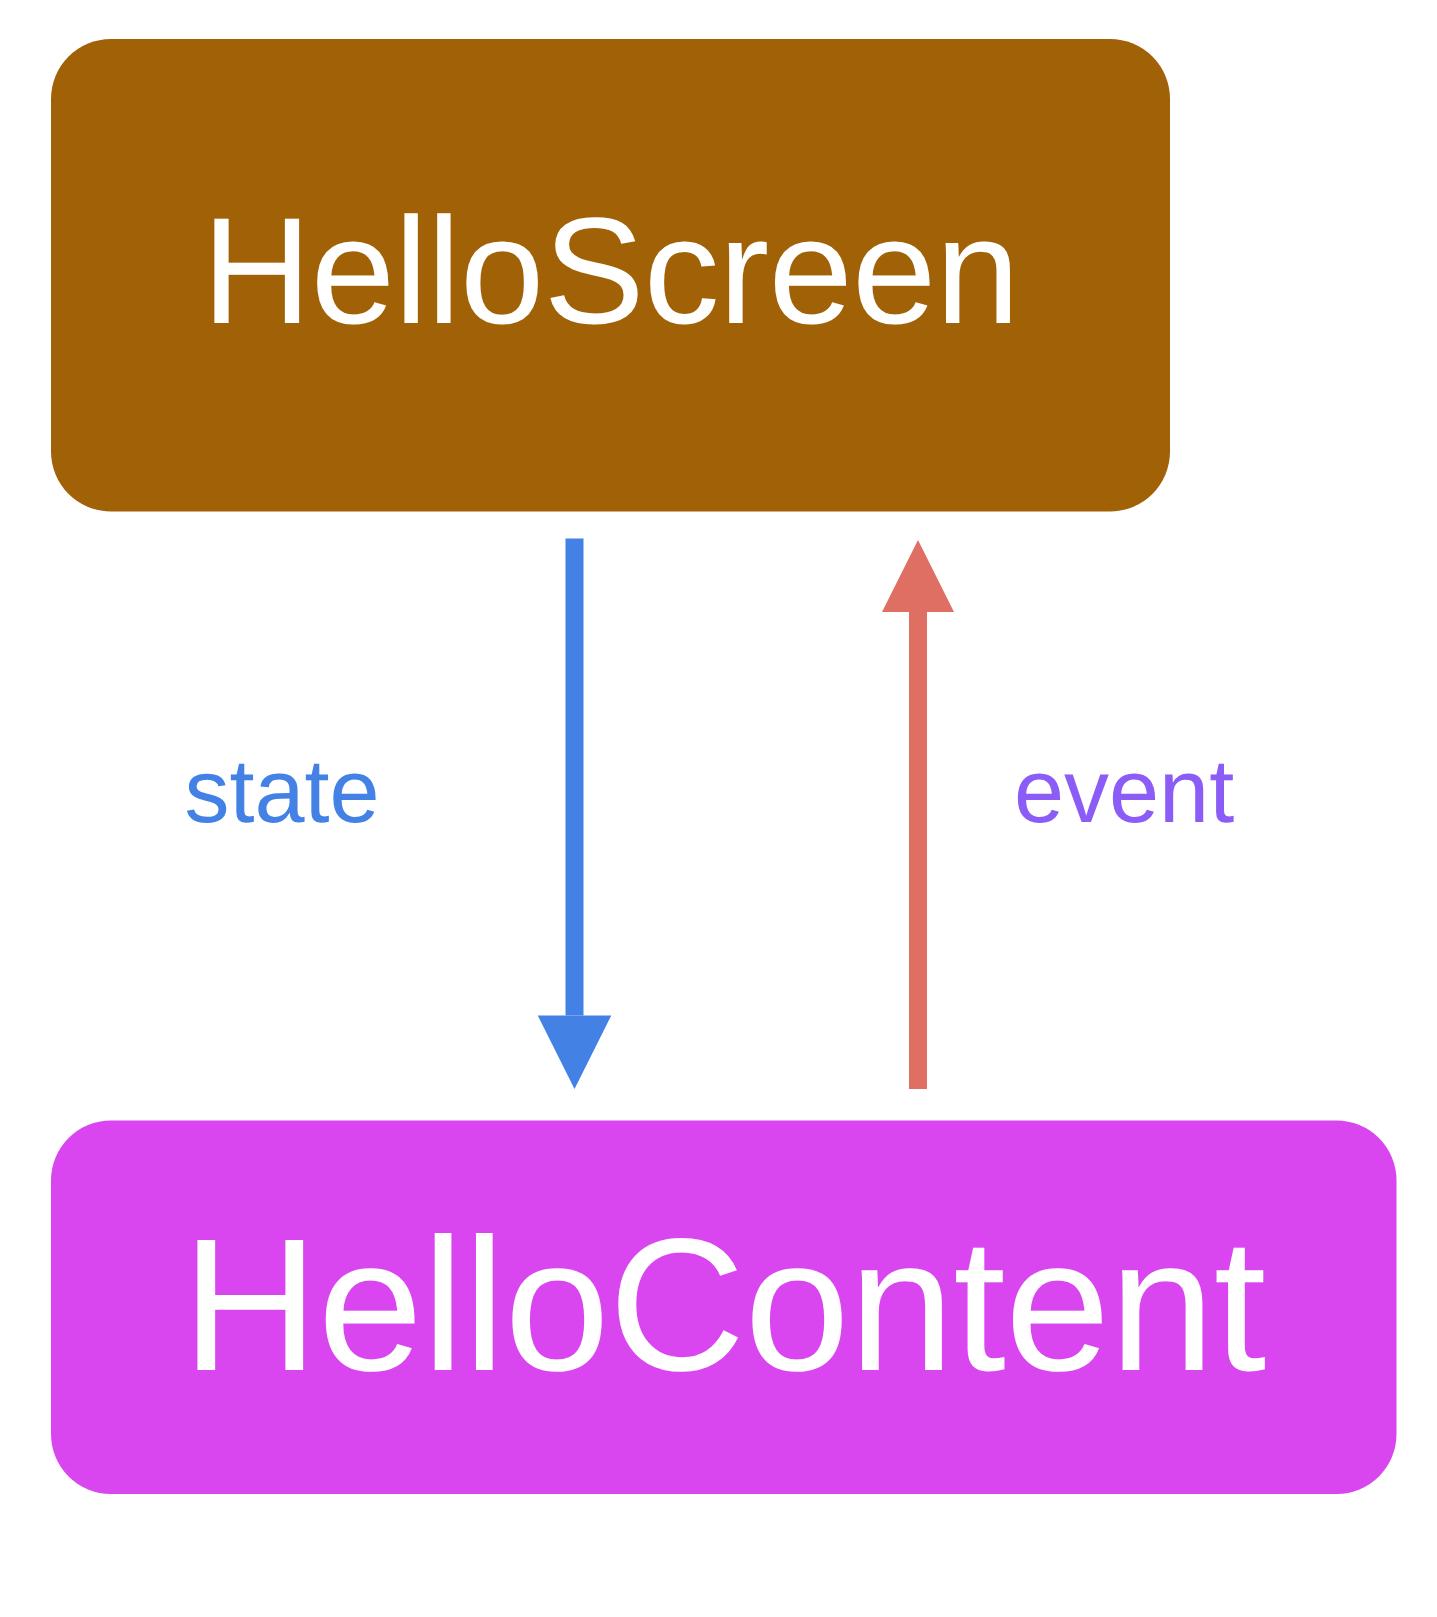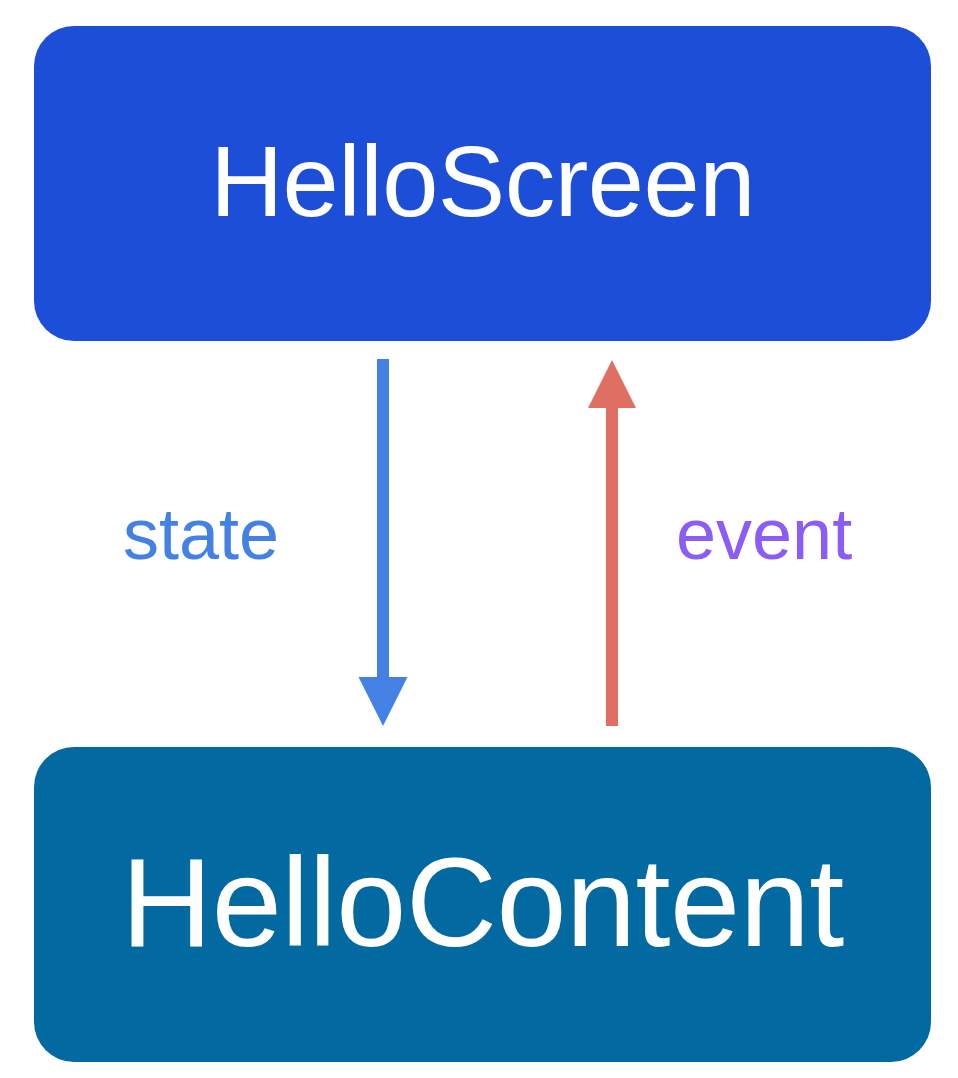--- a/index.html
+++ b/index.html
@@ -66,59 +66,59 @@
     height: 1078px;
     pointer-events: none;
     overflow: visible;
   }
 
   
   .edge-label {
     position: absolute;
     font-family: "Liberation Sans", sans-serif;
     font-weight: 400;
-    font-size: 72px;
+    font-size: 60px;
     line-height: 1;
     white-space: nowrap;
     user-select: none;
   }
   #edge-label-state {
     left: 123px;
     top: 498px;
     color: #4481e5;
   }
   #edge-label-event {
     left: 676px;
     top: 498px;
     color: #df6f62;
   }
 </style>
 </head>
 <body>
 
 <div id="canvas" style="width: 958px; height: 1078px; background: rgb(255, 255, 255);">
 
-  <div class="node" id="node-screen" style="left: 34px; top: 26px; width: 897px; height: 315px; border-radius: 40px; background: #1d4ed8;">
+  <div class="node" id="node-screen" style="left: 34px; top: 26px; width: 746px; height: 315px; border-radius: 40px; background: #a16207;">
     <span class="node-label" style="color: rgb(255, 255, 255);">HelloScreen</span>
   </div>
 
   <svg class="arrow-svg" id="arrows-layer" viewBox="0 0 958 1078" xmlns="http://www.w3.org/2000/svg">
 
     <g>
       <rect id="arrow-state-shaft" x="377" y="359" width="12" height="318" fill="#4481e5"></rect>
       <polygon id="arrow-state-head" points="358.5,677 407.5,677 383,726" fill="#4481e5"></polygon>
     </g>
 
     <g>
       <rect id="arrow-event-shaft" x="606" y="408" width="12" height="318" fill="#df6f62"></rect>
       <polygon id="arrow-event-head" points="588,408 636,408 612,360" fill="#df6f62"></polygon>
     </g>
   </svg>
 
   <div class="edge-label" id="edge-label-state" style="color: rgb(68, 129, 229);">state</div>
 
   <div class="edge-label" id="edge-label-event" style="color: #8b5cf6;">event</div>
 
-  <div class="node" id="node-content" style="left: 34px; top: 747px; width: 897px; height: 315px; border-radius: 40px; background: #0369a1;">
+  <div class="node" id="node-content" style="left: 34px; top: 747px; width: 897px; height: 249px; border-radius: 40px; background: #d946ef;">
     <span class="node-label" style="color: rgb(255, 255, 255);">HelloContent</span>
   </div>
 
 </div>
 
 </body></html>

